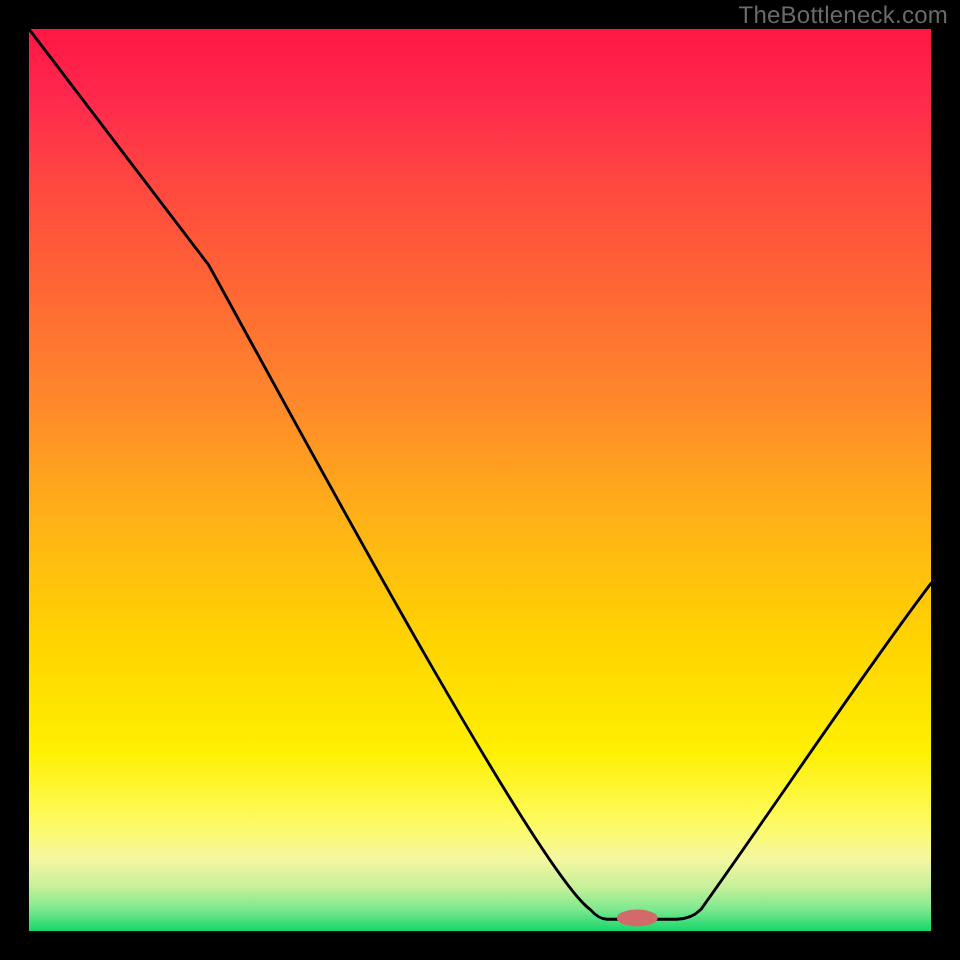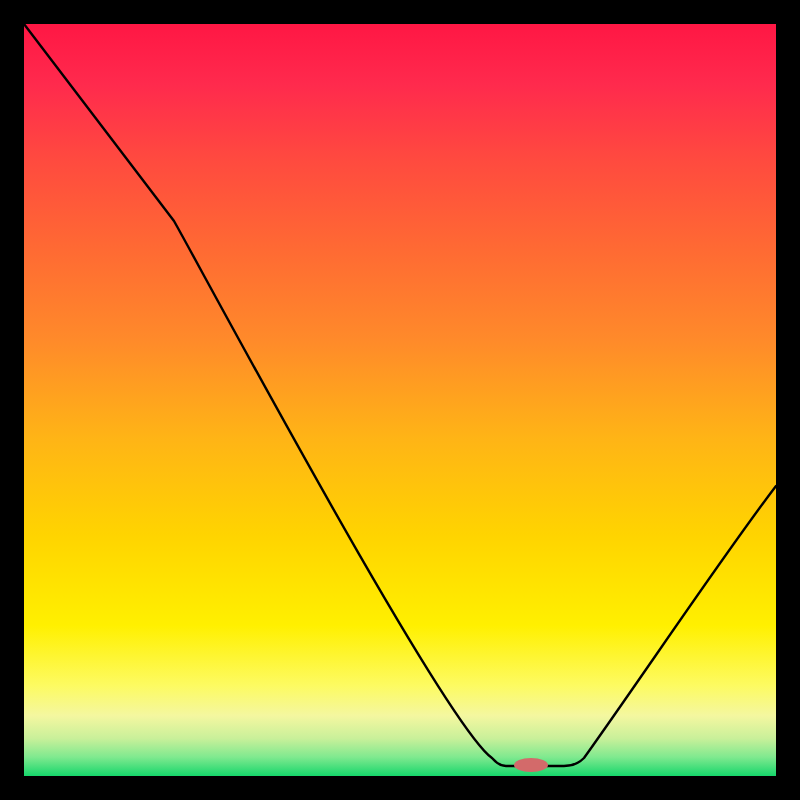--- a/index.html
+++ b/index.html
@@ -37,20 +37,21 @@
   .plot svg {
     display: block;
     width: 100%;
     height: 100%;
   }
 </style>
 </head>
 <body>
 
 <div class="frame">
+  <div class="watermark">TheBottleneck.com</div>
 
   <div class="plot">
     <svg viewBox="0 0 752 752">
       <defs>
 
         <linearGradient id="bg" x1="0" y1="0" x2="0" y2="1">
           <stop offset="0%" stop-color="#ff1744"></stop>
           <stop offset="8%" stop-color="#ff2a4d"></stop>
           <stop offset="18%" stop-color="#ff4a3f"></stop>
           <stop offset="30%" stop-color="#ff6a33"></stop>

